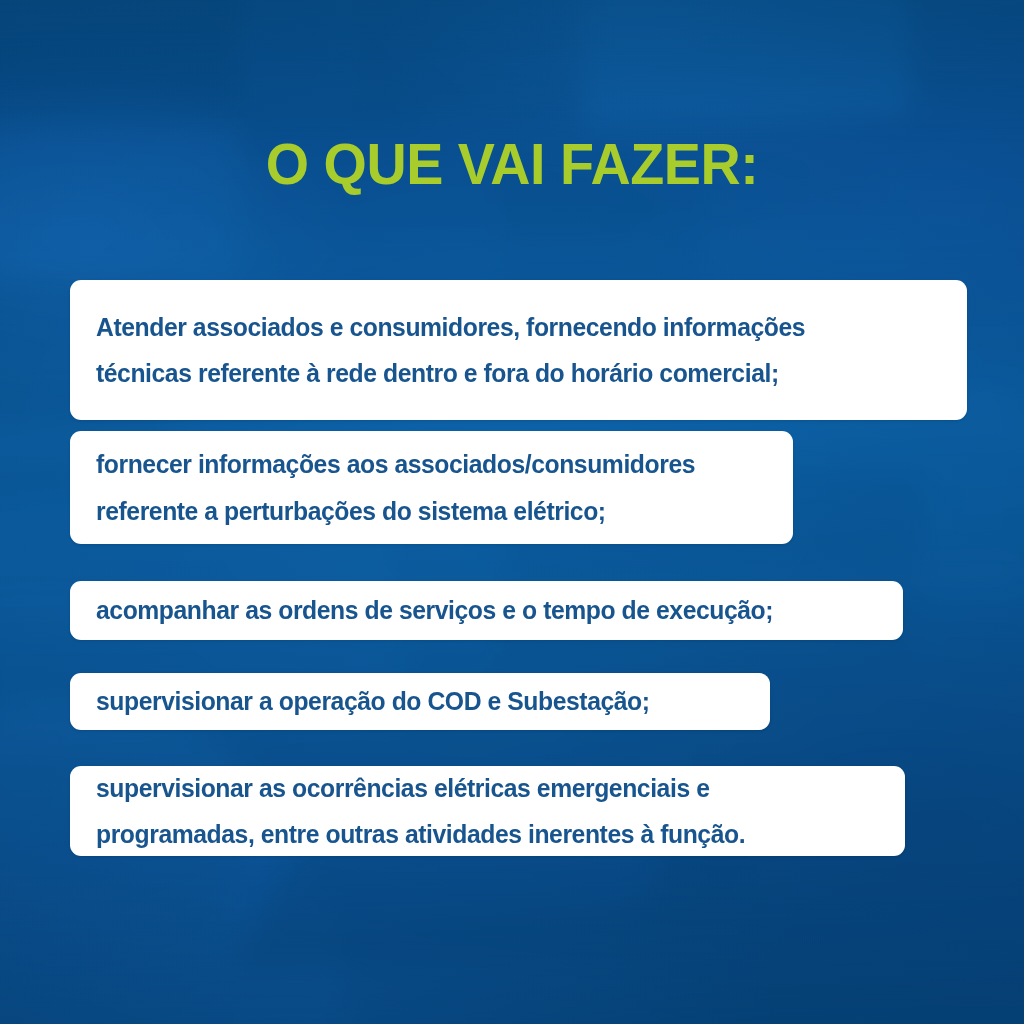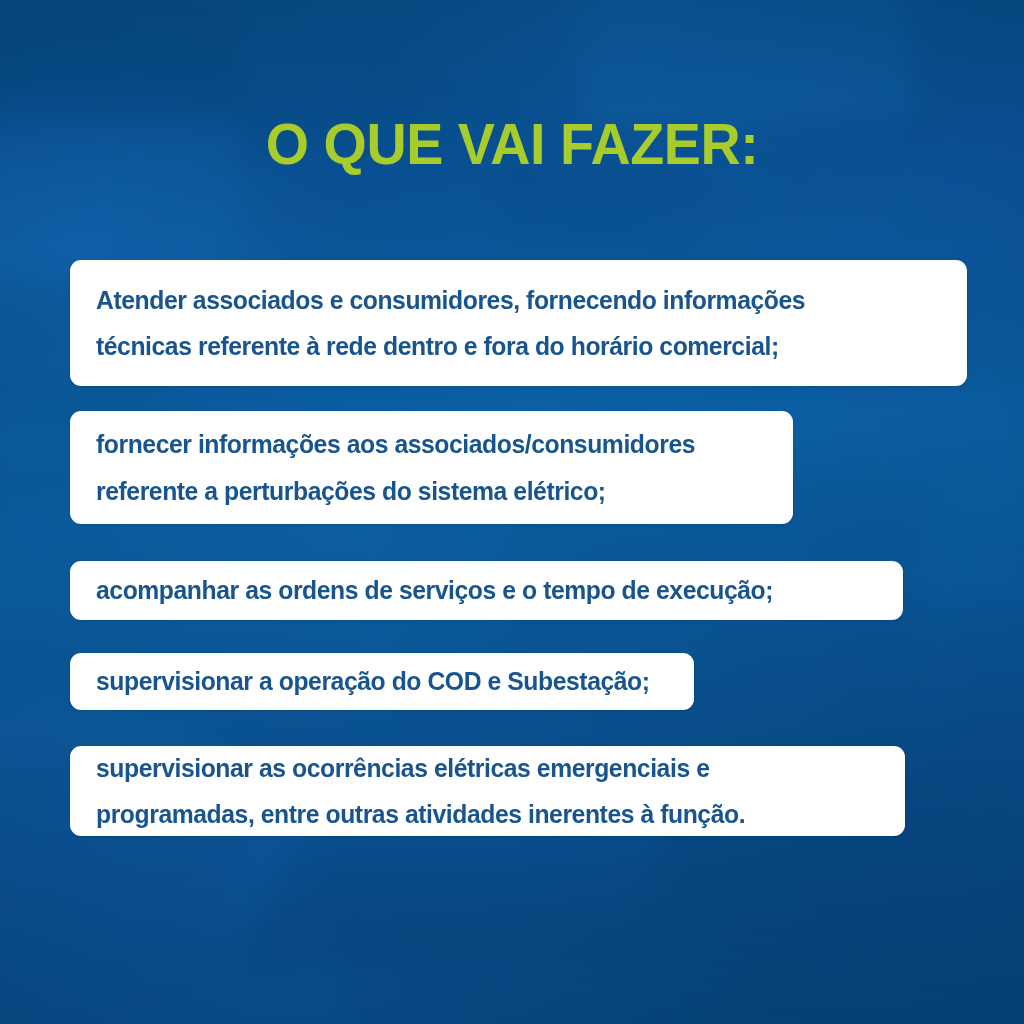--- a/index.html
+++ b/index.html
@@ -95,21 +95,21 @@
   }
   
   .vignette {
     position:absolute; inset:0;
     background:
       linear-gradient(180deg, rgba(5,72,120,.45) 0%, rgba(5,72,120,0) 14%),
       linear-gradient(0deg,  rgba(5,72,120,.28) 0%, rgba(5,72,120,0) 16%);
   }
 
   
-  .content { position:absolute; inset:0; }
+  .content { position:absolute; inset:0;margin-top:20px; }
 
   .title {
     position:absolute;
     left:0; right:0; top:114px;
     text-align:center;
     font-size:58px;
     font-weight:bold;
     letter-spacing:-0.5px;
     color:#a8cc2c;
     font-family:"Liberation Sans", sans-serif;
@@ -134,24 +134,24 @@
     font-weight:bold;
     font-size:25.5px;
     line-height:1.82;
     letter-spacing:-0.45px;
     white-space:nowrap;
     transform:scaleX(.97);
     transform-origin:left center;
   }
 
   
-  #card-1 { left:70px; top:260px; width:897px; height:126px; }
+  #card-1 { left:70px; top:260px; width:897px; height:140px; }
   #card-2 { left:70px; top:411px; width:723px; height:113px; }
   #card-3 { left:70px; top:561px; width:833px; height:59px;  }
-  #card-4 { left:70px; top:653px; width:624px; height:57px;  }
+  #card-4 { left:70px; top:653px; width:700px; height:57px;  }
   #card-5 { left:70px; top:746px; width:835px; height:90px; }
 
   #card-3 p, #card-4 p { line-height:1.2; }
 </style>
 </head>
 <body>
 
 <div id="poster">
 
   <div class="photo-layer">

